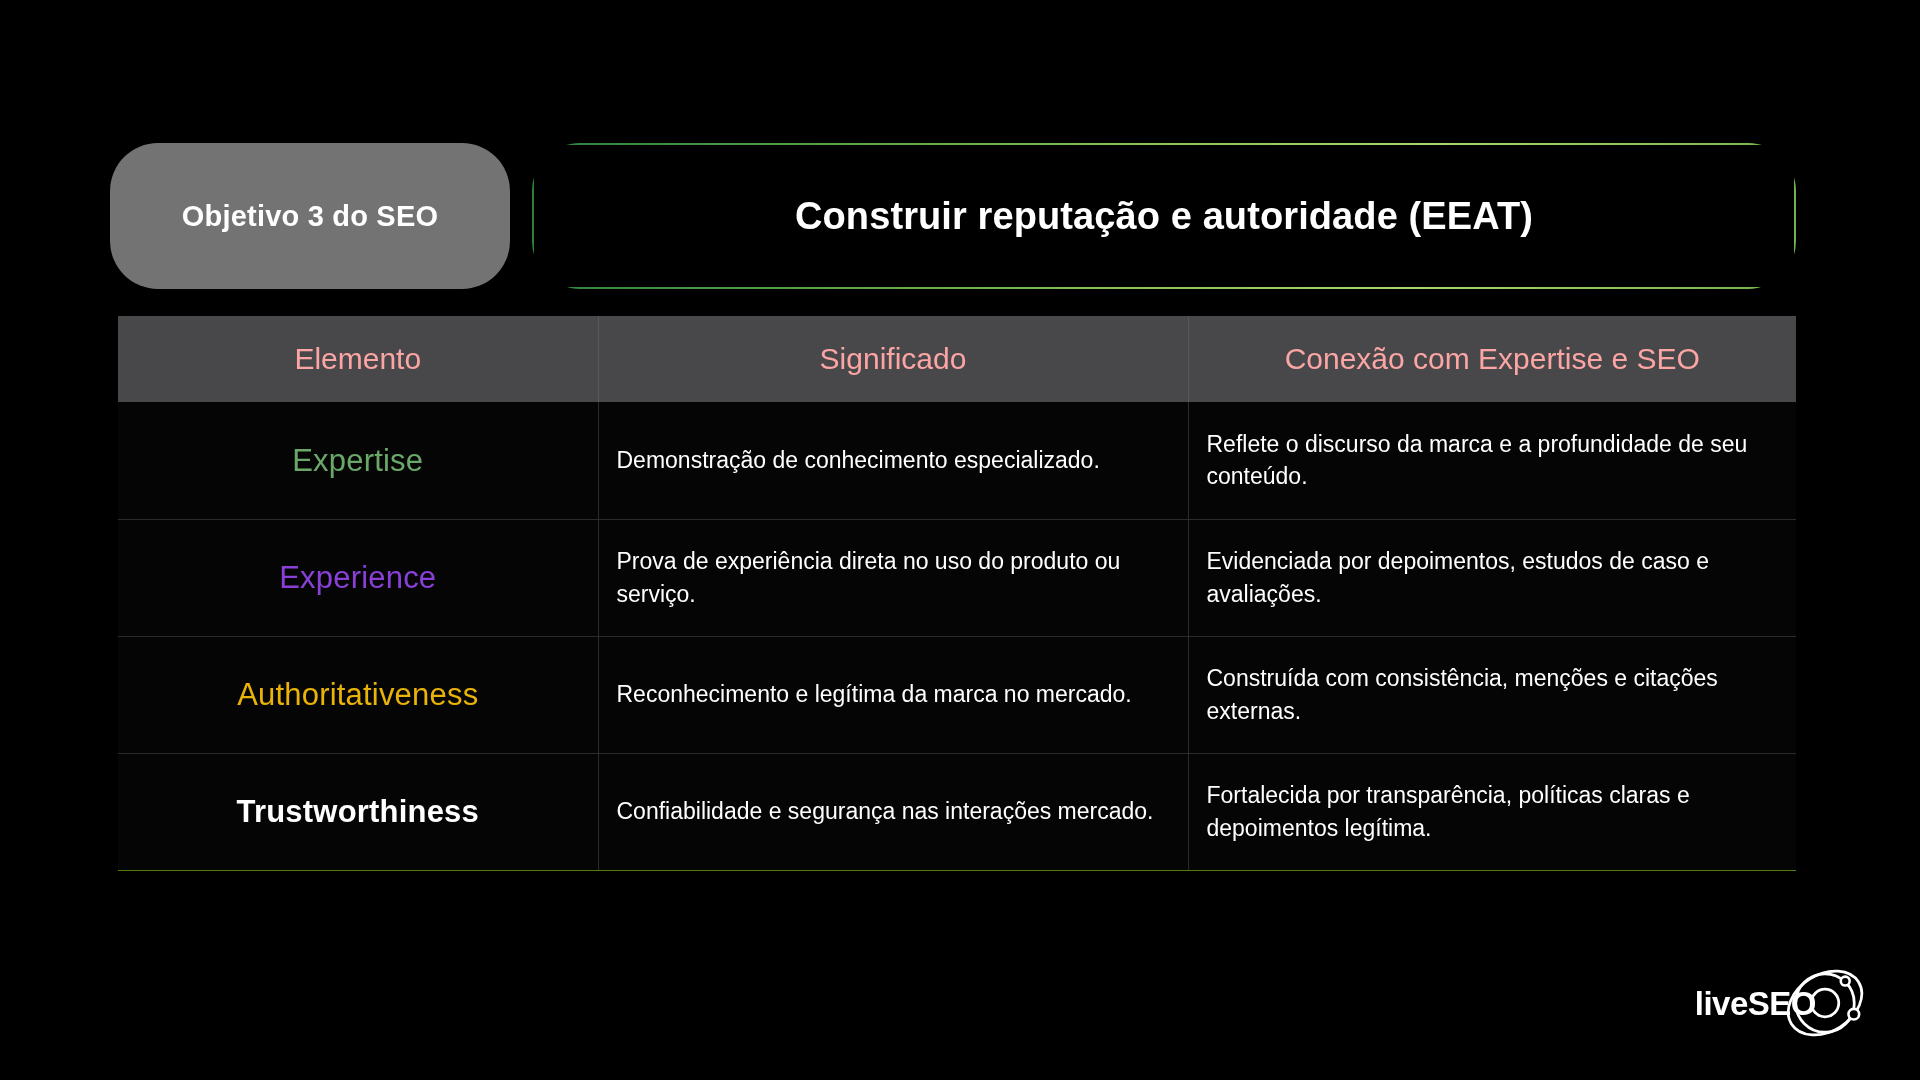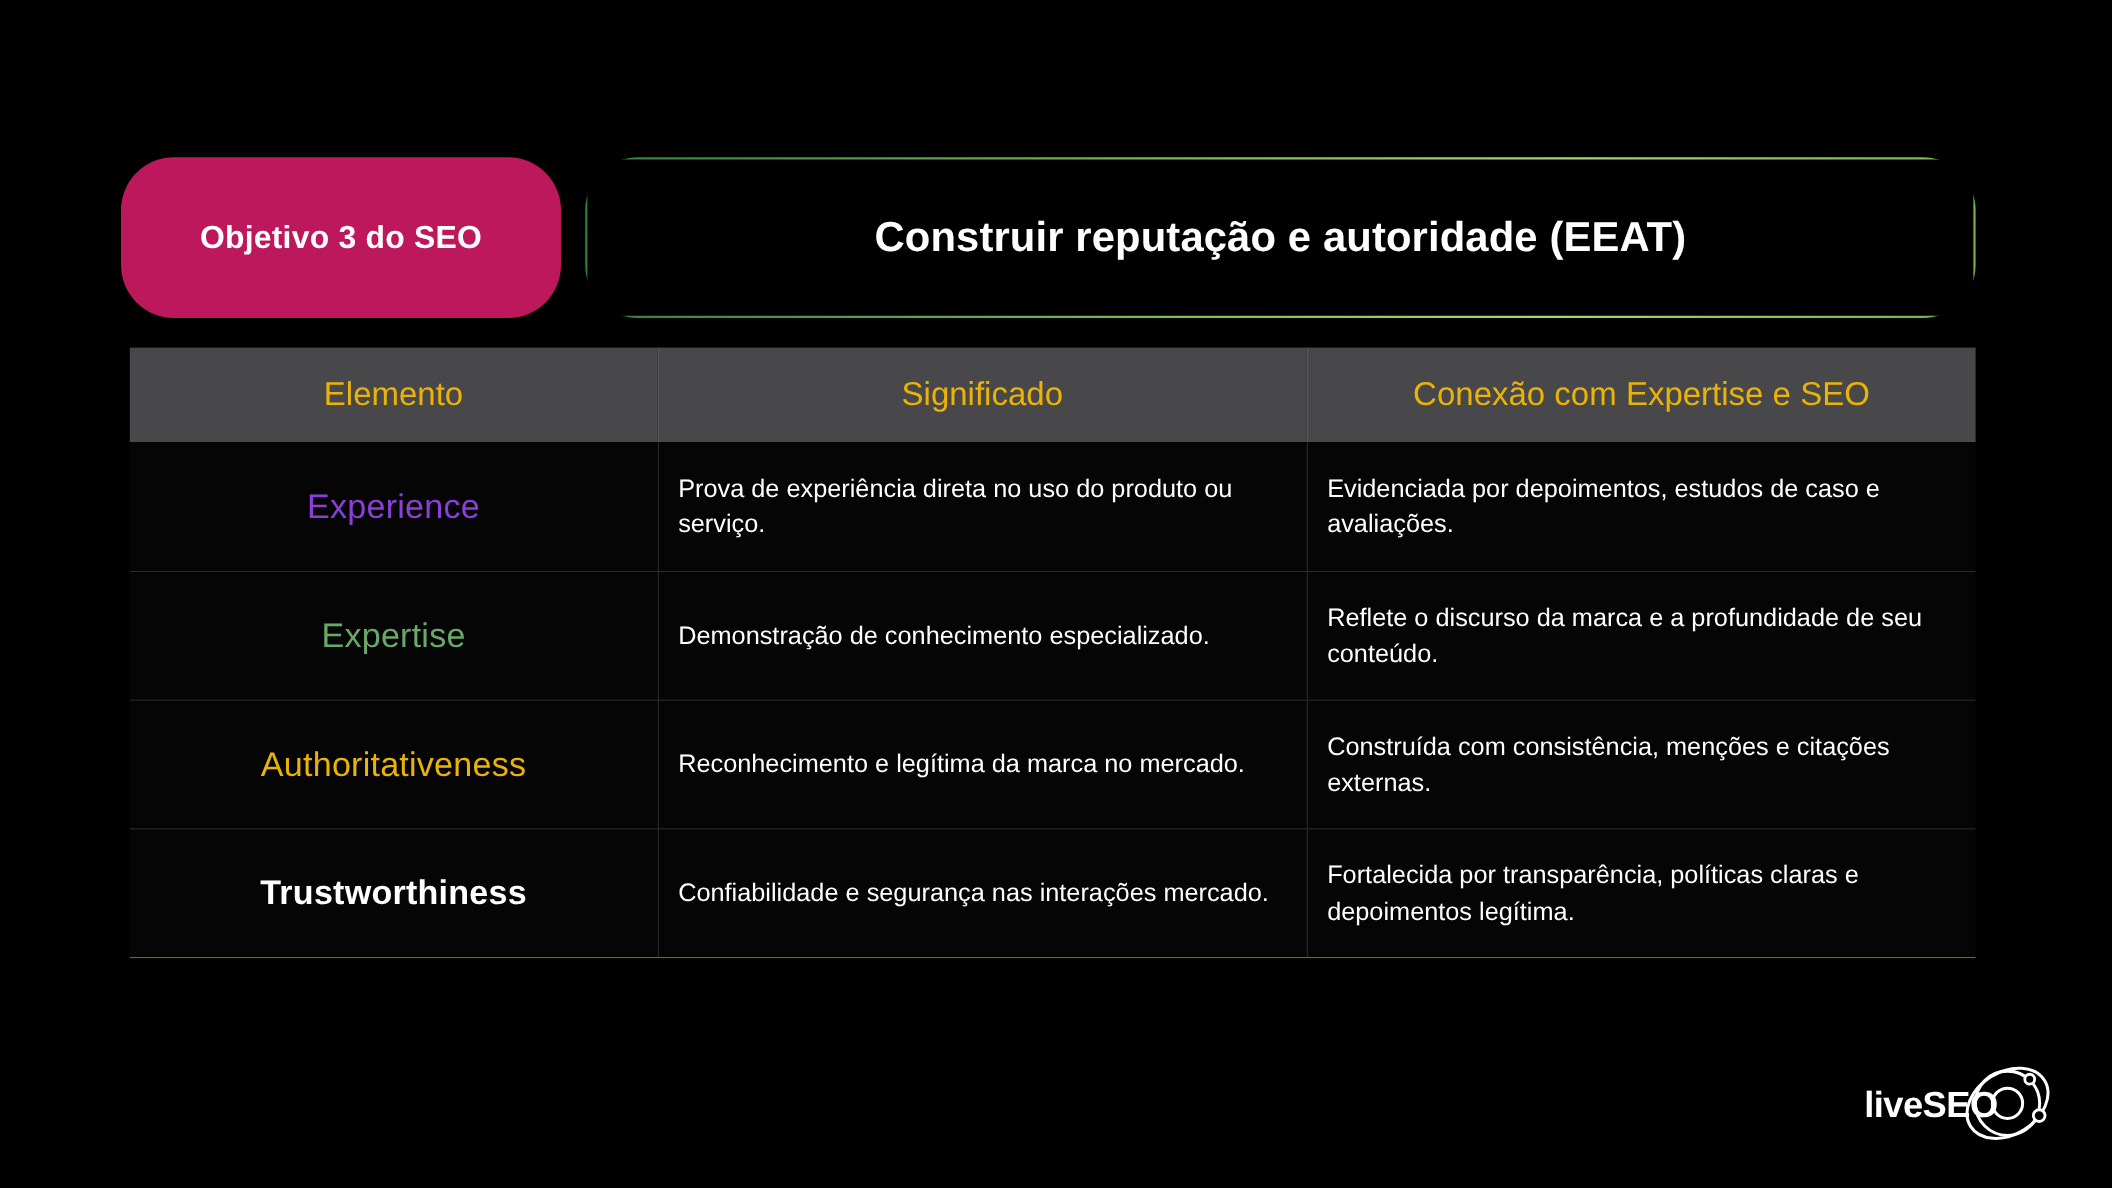--- a/index.html
+++ b/index.html
@@ -92,21 +92,21 @@
   #eeat-table col.c-connection { width: 608px; }
 
   #eeat-table thead tr {
     background: #48484a;
   }
 
   #eeat-table thead th {
     height: 86px;
     font-size: 30px;
     font-weight: 400;
-    color: #eab308;
+    color: #fca5a5;
     text-align: center;
     vertical-align: middle;
     border-right: 1px solid #58585a;
     padding: 0 6px;
   }
   #eeat-table thead th:last-child { border-right: none; }
 
   #eeat-table tbody td {
     border-right: 1px solid #2b2b2b;
     border-bottom: 1px solid #2b2b2b;
@@ -167,21 +167,21 @@
     width: 86px;
     height: 86px;
     flex: 0 0 86px;
   }
 </style>
 </head>
 <body>
 
 <div id="header-row">
 
-  <div id="objective-badge" style="background: #be185d;">
+  <div id="objective-badge" style="background: #737373;">
     <span id="objective-badge-label">Objetivo 3 do SEO</span>
   </div>
 
   <div id="title-box">
     <div id="title-box-inner">
       <span id="title-text">Construir reputação e autoridade (EEAT)</span>
     </div>
   </div>
 
 </div>
@@ -196,32 +196,32 @@
     <tr>
       <th>Elemento</th>
       <th>Significado</th>
       <th>Conexão com Expertise e SEO</th>
     </tr>
   </thead>
   <tbody id="eeat-table-body">
 
     <tr>
       <td class="cell-element">
+        <span class="element-name" id="el-0" style="color: rgb(106, 168, 106);">Expertise</span>
+      </td>
+      <td class="cell-text">Demonstração de conhecimento especializado.</td>
+      <td class="cell-text">Reflete o discurso da marca e a profundidade de seu conteúdo.</td>
+    </tr>
+
+    <tr>
+      <td class="cell-element">
         <span class="element-name" id="el-1" style="color: rgb(139, 63, 217);">Experience</span>
       </td>
       <td class="cell-text">Prova de experiência direta no uso do produto ou serviço.</td>
       <td class="cell-text">Evidenciada por depoimentos, estudos de caso e avaliações.</td>
-    </tr>
-
-    <tr>
-      <td class="cell-element">
-        <span class="element-name" id="el-0" style="color: rgb(106, 168, 106);">Expertise</span>
-      </td>
-      <td class="cell-text">Demonstração de conhecimento especializado.</td>
-      <td class="cell-text">Reflete o discurso da marca e a profundidade de seu conteúdo.</td>
     </tr>
 
     <tr>
       <td class="cell-element">
         <span class="element-name" id="el-2" style="color: #eab308;">Authoritativeness</span>
       </td>
       <td class="cell-text">Reconhecimento e legítima da marca no mercado.</td>
       <td class="cell-text">Construída com consistência, menções e citações externas.</td>
     </tr>
 

